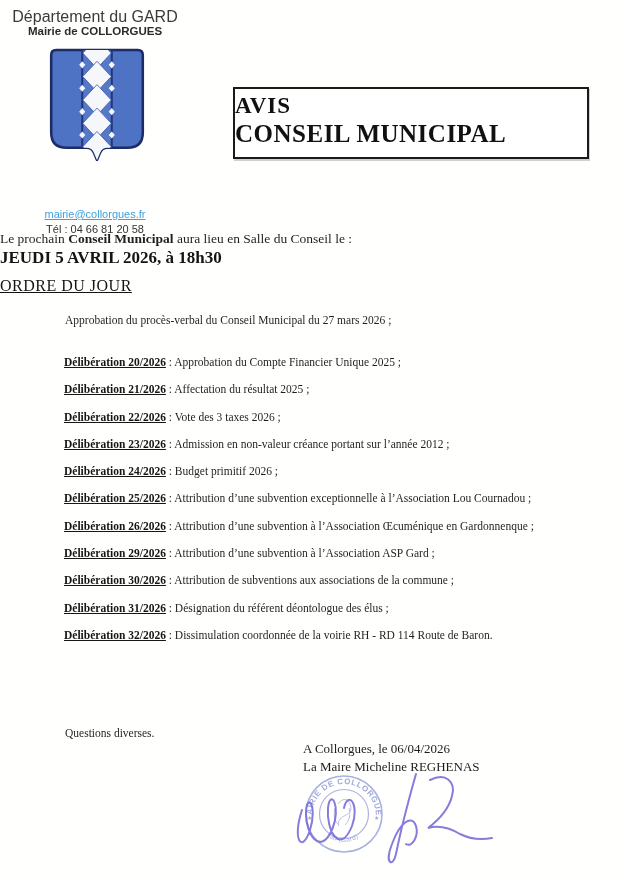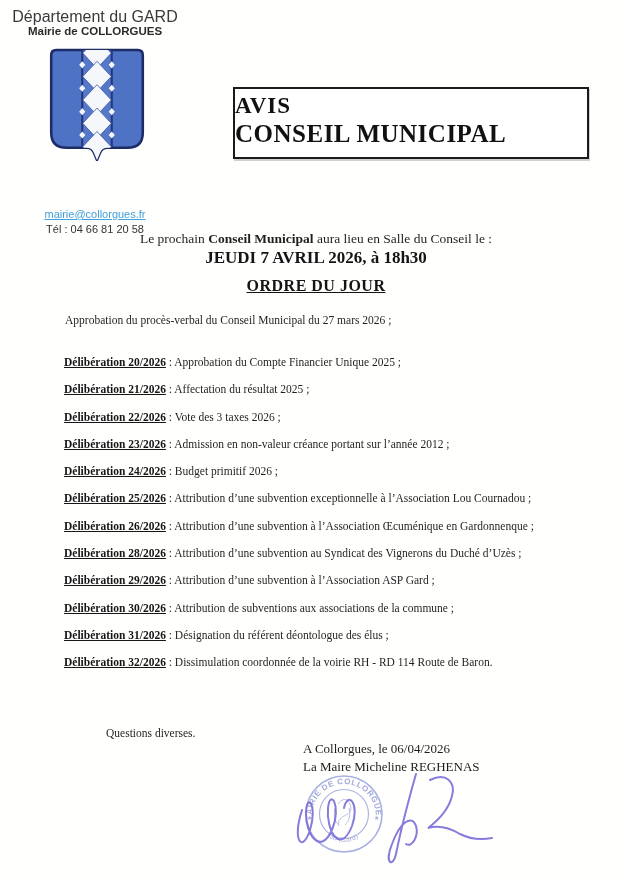--- a/index.html
+++ b/index.html
@@ -33,32 +33,32 @@
     position:absolute;left:233px;top:87px;width:352px;height:64px;
     border:2px solid #1a1a1a;
     box-shadow:1px 2px 0 rgba(120,120,120,.35);
     text-align:left;
     padding-top:4px;
     background:#fff;
   }
   .titlebox .t1{font-size:23px;font-weight:bold;line-height:26px;letter-spacing:1px;color:#111;}
   .titlebox .t2{font-size:25px;font-weight:bold;line-height:30px;letter-spacing:.5px;color:#111;}
   
-  .intro{position:absolute;left:0;top:231px;width:568px;text-align:center;padding-left:32px;}
+  .intro{position:absolute;left:0;top:231px;width:568px;text-align:left;}
   .intro .l1{font-size:13.5px;line-height:16px;}
   .intro .l1 b{font-weight:bold;}
   .intro .l2{font-size:17px;font-weight:bold;line-height:20px;margin-top:1px;color:#141414;}
-  .intro .l3{display:inline-block;font-size:16px;font-weight:bold;letter-spacing:.5px;
+  .intro .l3{display:inline-block;font-size:16px;font-weight:normal;letter-spacing:.5px;
              margin-top:9px;text-decoration:underline;color:#141414;}
   
   .approval{position:absolute;left:65px;top:314px;width:520px;font-size:11.5px;}
   .delibs{position:absolute;left:64px;top:356px;width:530px;}
   .delib{font-size:11.5px;line-height:13px;margin-bottom:14.3px;white-space:nowrap;}
   .delib .dl{font-weight:bold;text-decoration:underline;color:#161616;}
-  .questions{position:absolute;left:65px;top:727px;font-size:11.5px;margin-left:41px;}
+  .questions{position:absolute;left:65px;top:727px;font-size:11.5px;}
   .signblock{position:absolute;left:303px;top:740px;font-size:13px;line-height:17.5px;color:#1c1c1c;}
   .stamp-wrap{position:absolute;left:280px;top:768px;width:230px;height:112px;}
   .stamp-text{font-family:"Liberation Sans", sans-serif;}
 </style>
 </head>
 <body>
 
 <div class="page">
 
   <div class="hdr">
@@ -104,35 +104,34 @@
     <div>Tél : 04 66 81 20 58</div>
   </div>
 
   <div class="titlebox">
     <div class="t1">AVIS</div>
     <div class="t2">CONSEIL MUNICIPAL</div>
   </div>
 
   <div class="intro">
     <div class="l1"><span>Le prochain </span><b>Conseil Municipal</b><span> aura lieu en Salle du Conseil le :</span></div>
-    <div class="l2">JEUDI 7 AVRIL 2026, à 18h30</div>
+    <div class="l2">JEUDI 5 AVRIL 2026, à 18h30</div>
     <div><span class="l3">ORDRE DU JOUR</span></div>
   </div>
 
   <div class="approval">Approbation du procès-verbal du Conseil Municipal du 27 mars 2026 ;</div>
 
   <div class="delibs">
     <div class="delib"><span class="dl">Délibération 20/2026</span><span class="dt"> : Approbation du Compte Financier Unique 2025 ;</span></div>
     <div class="delib"><span class="dl">Délibération 21/2026</span><span class="dt"> : Affectation du résultat 2025 ;</span></div>
     <div class="delib"><span class="dl">Délibération 22/2026</span><span class="dt"> : Vote des 3 taxes 2026 ;</span></div>
     <div class="delib"><span class="dl">Délibération 23/2026</span><span class="dt"> : Admission en non-valeur créance portant sur l’année 2012 ;</span></div>
     <div class="delib"><span class="dl">Délibération 24/2026</span><span class="dt"> : Budget primitif 2026 ;</span></div>
     <div class="delib"><span class="dl">Délibération 25/2026</span><span class="dt"> : Attribution d’une subvention exceptionnelle à l’Association Lou Cournadou ;</span></div>
     <div class="delib"><span class="dl">Délibération 26/2026</span><span class="dt"> : Attribution d’une subvention à l’Association Œcuménique en Gardonnenque ;</span></div>
-    <div class="delib"><span class="dl">Délibération 28/2026</span><span class="dt"> : Attribution d’une subvention au Syndicat des Vignerons du Duché d’Uzès ;</span></div>
     <div class="delib"><span class="dl">Délibération 29/2026</span><span class="dt"> : Attribution d’une subvention à l’Association ASP Gard ;</span></div>
     <div class="delib"><span class="dl">Délibération 30/2026</span><span class="dt"> : Attribution de subventions aux associations de la commune ;</span></div>
     <div class="delib"><span class="dl">Délibération 31/2026</span><span class="dt"> : Désignation du référent déontologue des élus ;</span></div>
     <div class="delib"><span class="dl">Délibération 32/2026</span><span class="dt"> : Dissimulation coordonnée de la voirie RH - RD 114 Route de Baron.</span></div>
   </div>
 
   <div class="questions">Questions diverses.</div>
 
   <div class="signblock">
     <div>A Collorgues, le 06/04/2026</div>

